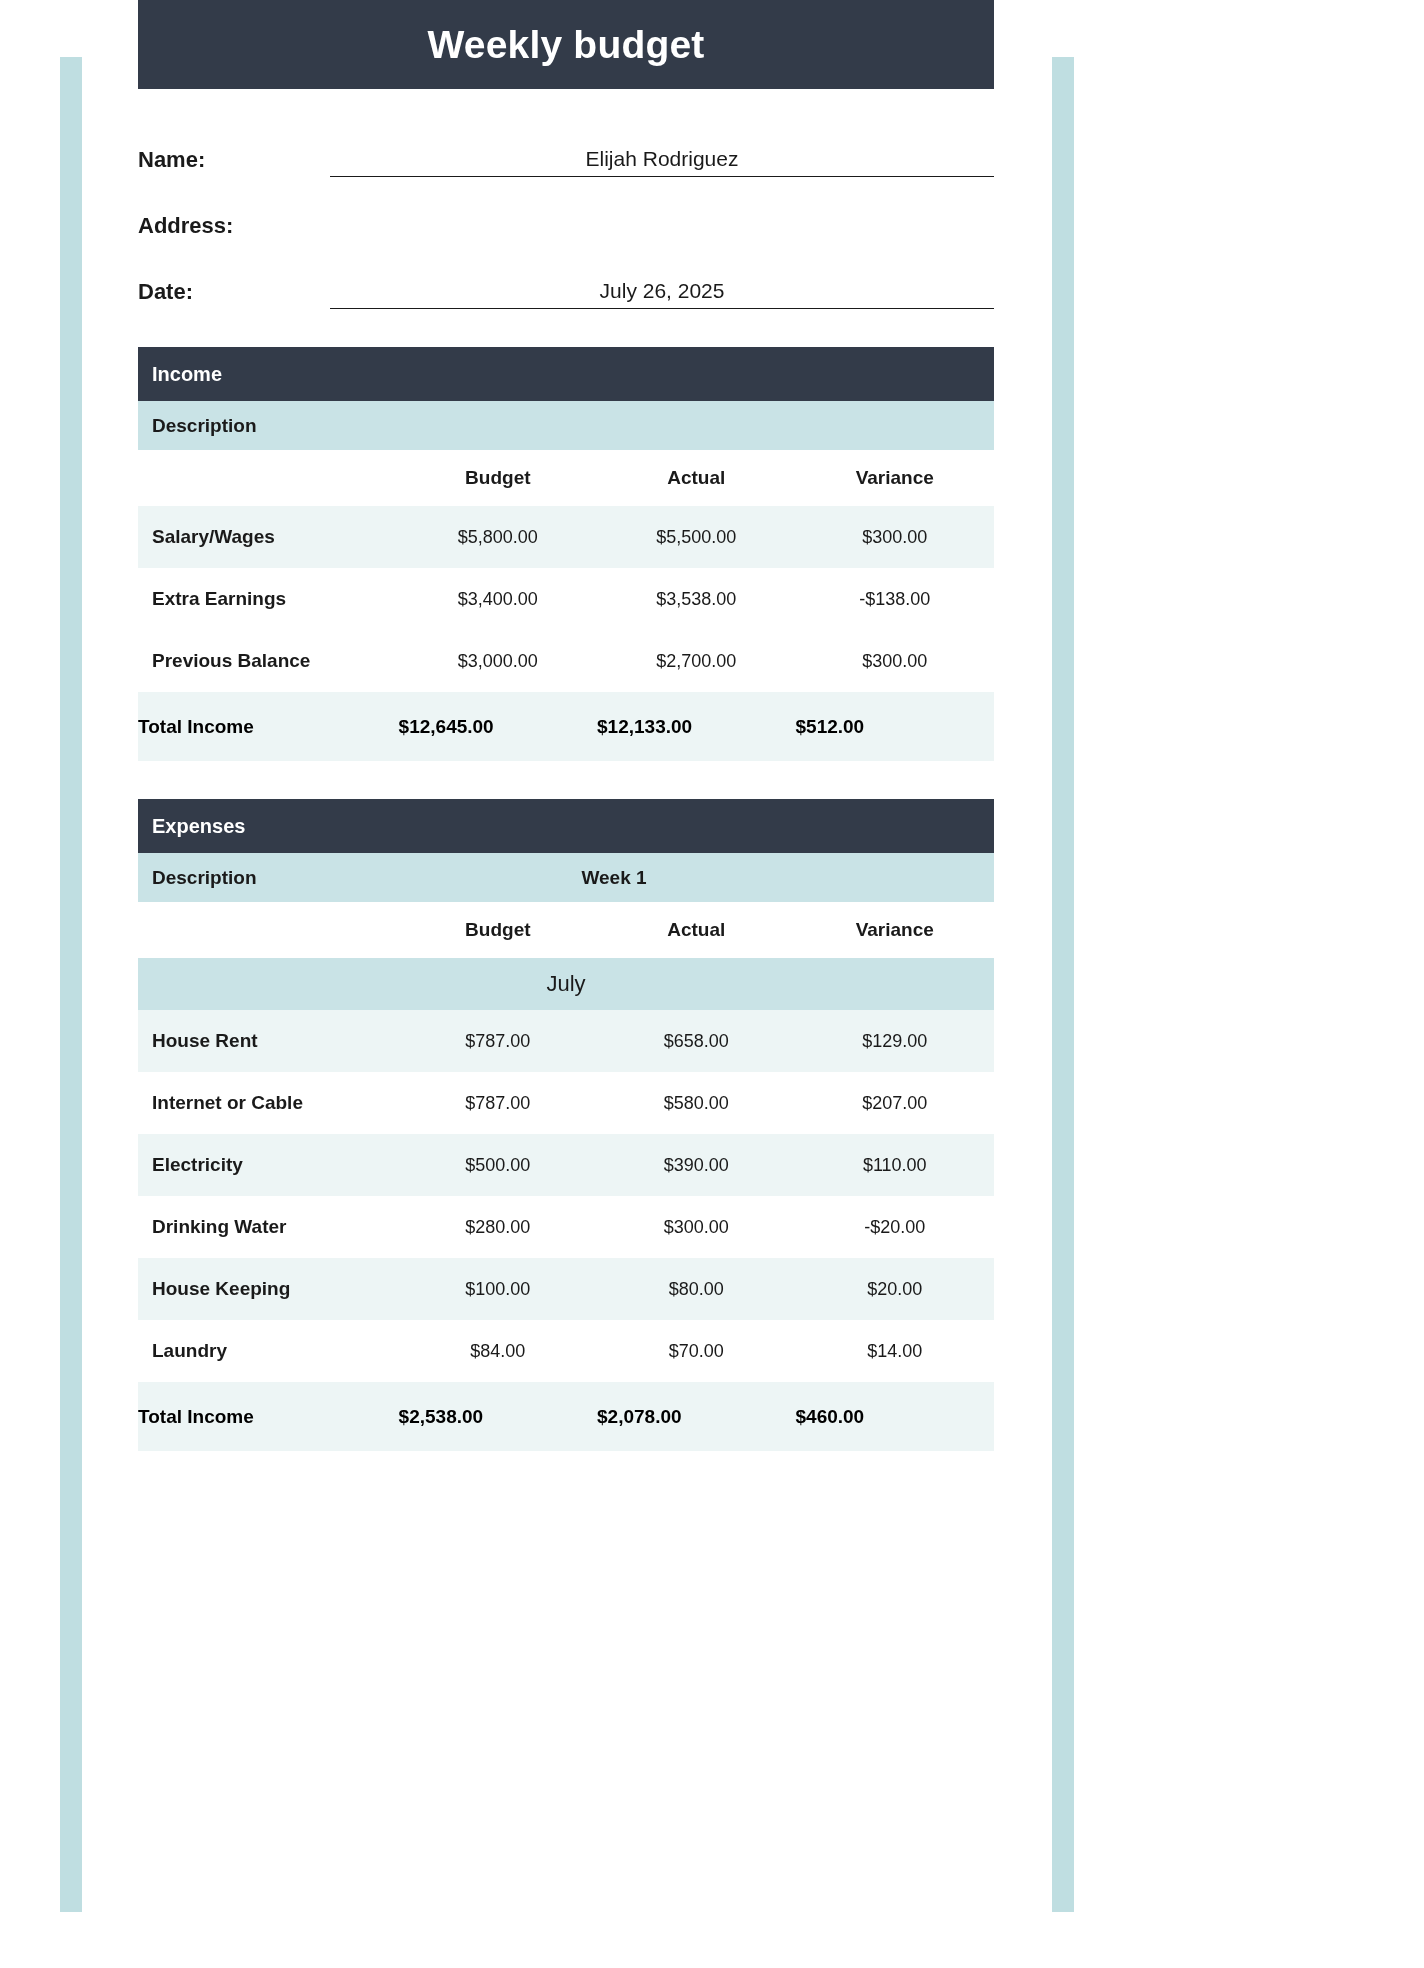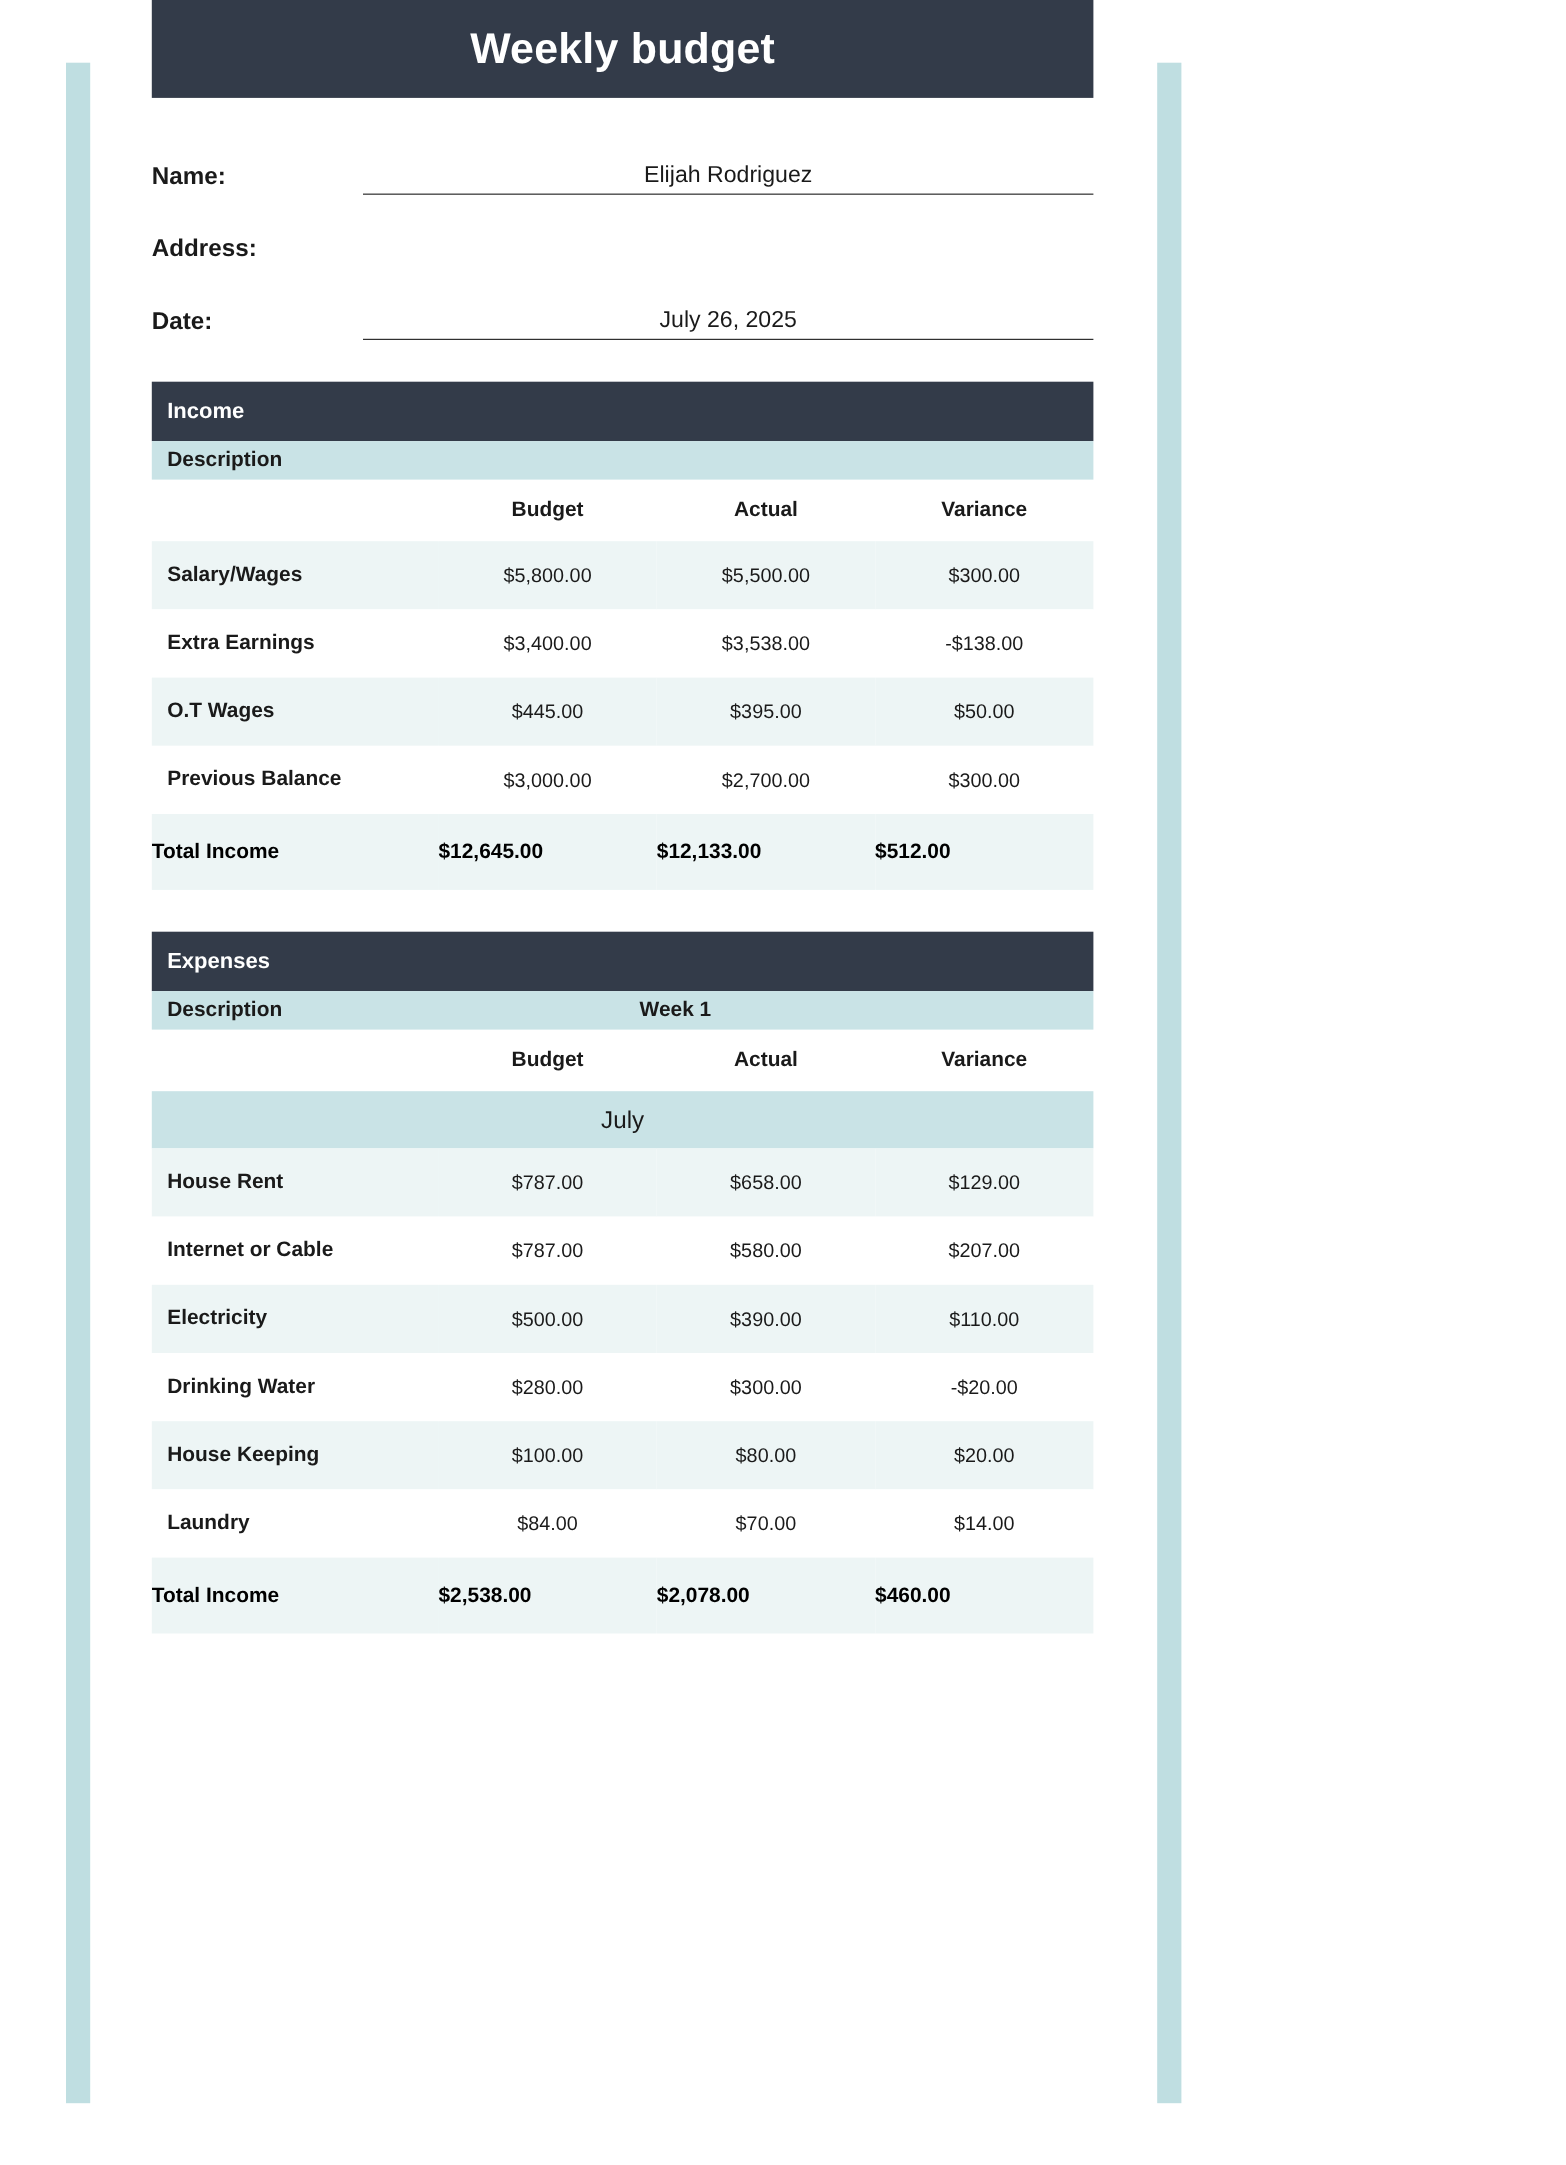--- a/index.html
+++ b/index.html
@@ -85,21 +85,21 @@
     padding-left: 14px;
     text-align: right;
   }
   .section-header span {
     color: #ffffff;
     font-size: 20px;
     font-weight: bold;
   }
   .subheader {
     background: #c9e3e6;
-    height: 35px;
+    height: 49px;
     display: flex;
     align-items: center;
     position: relative;
   }
   .subheader .desc {
     position: absolute;
     left: 14px;
     font-size: 19px;
     font-weight: bold;
     color: #1a1a1a;
@@ -231,26 +231,20 @@
             <td>$300.00</td>
           </tr>
 
           <tr class="data plain">
             <td class="label">Extra Earnings</td>
             <td>$3,400.00</td>
             <td>$3,538.00</td>
             <td class="neg">-$138.00</td>
           </tr>
 
-          <tr class="data alt">
-            <td class="label">O.T Wages</td>
-            <td>$445.00</td>
-            <td>$395.00</td>
-            <td>$50.00</td>
-          </tr>
 
           <tr class="data plain">
             <td class="label">Previous Balance</td>
             <td>$3,000.00</td>
             <td>$2,700.00</td>
             <td>$300.00</td>
           </tr>
 
           <tr class="total">
             <td class="label">Total Income</td>

